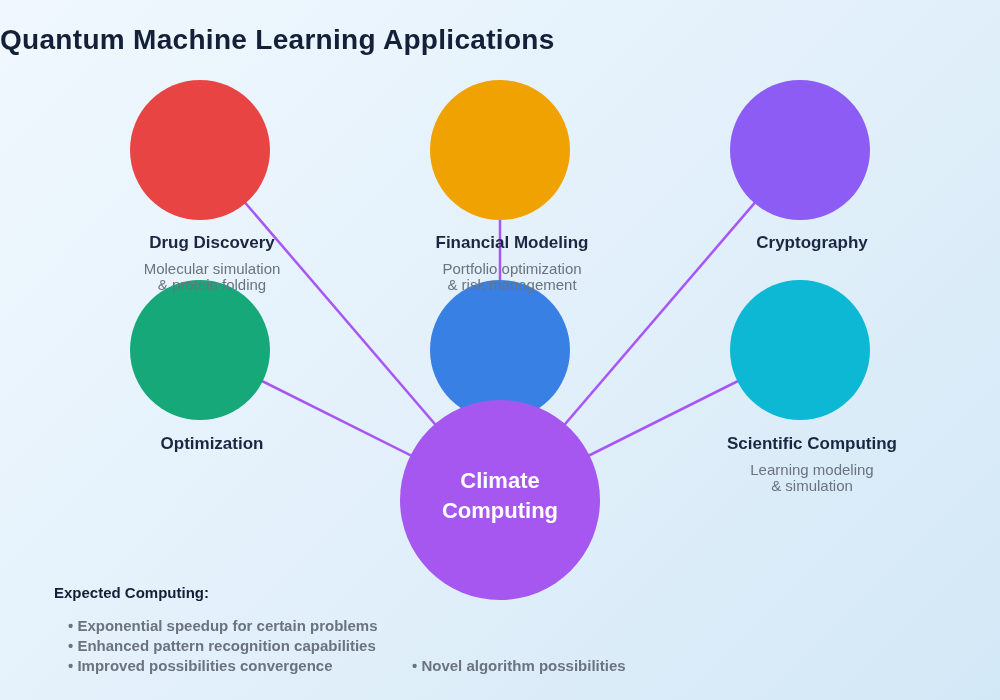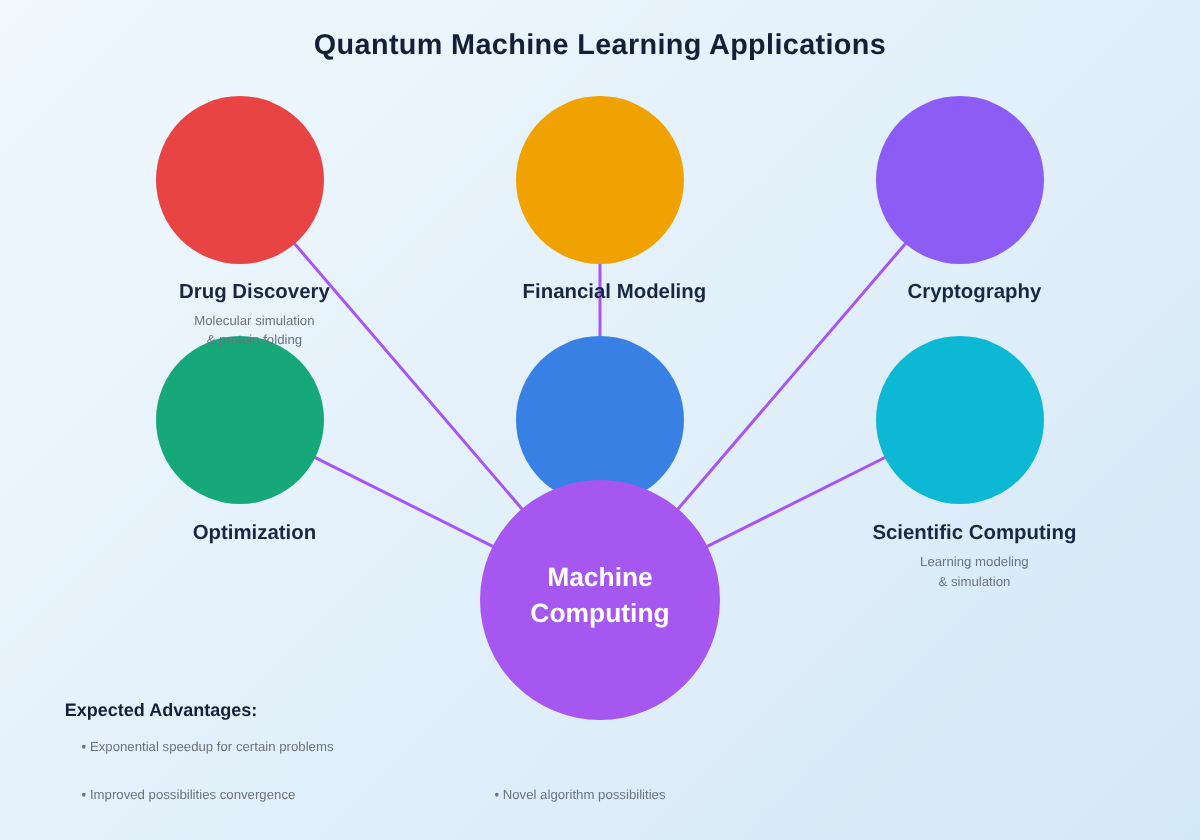--- a/index.html
+++ b/index.html
@@ -22,41 +22,41 @@
     top: 0;
   }
   .connector {
     stroke-width: 2.5;
   }
   .title {
     position: absolute;
     left: 0;
     right: 0;
     top: 24px;
-    text-align: center;
-    font-size: 24px;
+    text-align: left;
+    font-size: 28px;
     font-weight: bold;
     color: #141f38;
     letter-spacing: 0.3px;
   }
   .node-label {
     position: absolute;
     transform: translateX(-50%);
     text-align: center;
     white-space: nowrap;
     margin-left: 12px;
   }
   .node-heading {
     font-size: 17px;
     font-weight: bold;
     color: #1b2742;
   }
   .node-desc {
     margin-top: 8px;
-    font-size: 11px;
+    font-size: 15px;
     line-height: 15.5px;
     color: #6b7280;
   }
   .center-label {
     position: absolute;
     transform: translateX(-50%);
     text-align: center;
     white-space: nowrap;
     font-size: 22px;
     font-weight: bold;
@@ -65,23 +65,24 @@
   }
   .adv-heading {
     position: absolute;
     font-size: 15px;
     font-weight: bold;
     color: #141f38;
     white-space: nowrap;
   }
   .adv-item {
     position: absolute;
-    font-size: 11px;
+    font-size: 15px;
     color: #6b7280;
     white-space: nowrap;
+    font-weight: bold;
   }
 </style>
 </head>
 <body>
 
 <div class="stage">
 
   <svg class="net" width="1000" height="700" viewBox="0 0 1000 700">
     <g>
       <line class="connector" x1="500" y1="500" x2="200" y2="150" stroke="#a855f7"></line>
@@ -105,42 +106,47 @@
   <div class="node-label" style="left:200px; top:233px">
     <div class="node-heading">Drug Discovery</div>
     <div class="node-desc">
       <div>Molecular simulation</div>
       <div>&amp; protein folding</div>
     </div>
   </div>
 
   <div class="node-label" style="left:500px; top:233px">
     <div class="node-heading">Financial Modeling</div>
+    <div class="node-desc">
+      <div>Portfolio optimization</div>
+      <div>&amp; risk management</div>
+    </div>
   </div>
 
   <div class="node-label" style="left:800px; top:233px">
     <div class="node-heading">Cryptography</div>
   </div>
 
   <div class="node-label" style="left:200px; top:434px">
     <div class="node-heading">Optimization</div>
   </div>
 
   <div class="node-label" style="left:800px; top:434px">
     <div class="node-heading">Scientific Computing</div>
     <div class="node-desc">
       <div>Learning modeling</div>
       <div>&amp; simulation</div>
     </div>
   </div>
 
   <div class="center-label" style="left:500px; top:466px">
-    <div>Machine</div>
+    <div>Climate</div>
     <div>Computing</div>
   </div>
 
-  <div class="adv-heading" style="left:54px; top:584px">Expected Advantages:</div>
+  <div class="adv-heading" style="left:54px; top:584px">Expected Computing:</div>
 
   <div class="adv-item" style="left:68px; top:617px">• Exponential speedup for certain problems</div>
+  <div class="adv-item" style="left:68px; top:637px">• Enhanced pattern recognition capabilities</div>
   <div class="adv-item" style="left:68px; top:657px">• Improved possibilities convergence</div>
   <div class="adv-item" style="left:412px; top:657px">• Novel algorithm possibilities</div>
 
 </div>
 
 </body></html>

